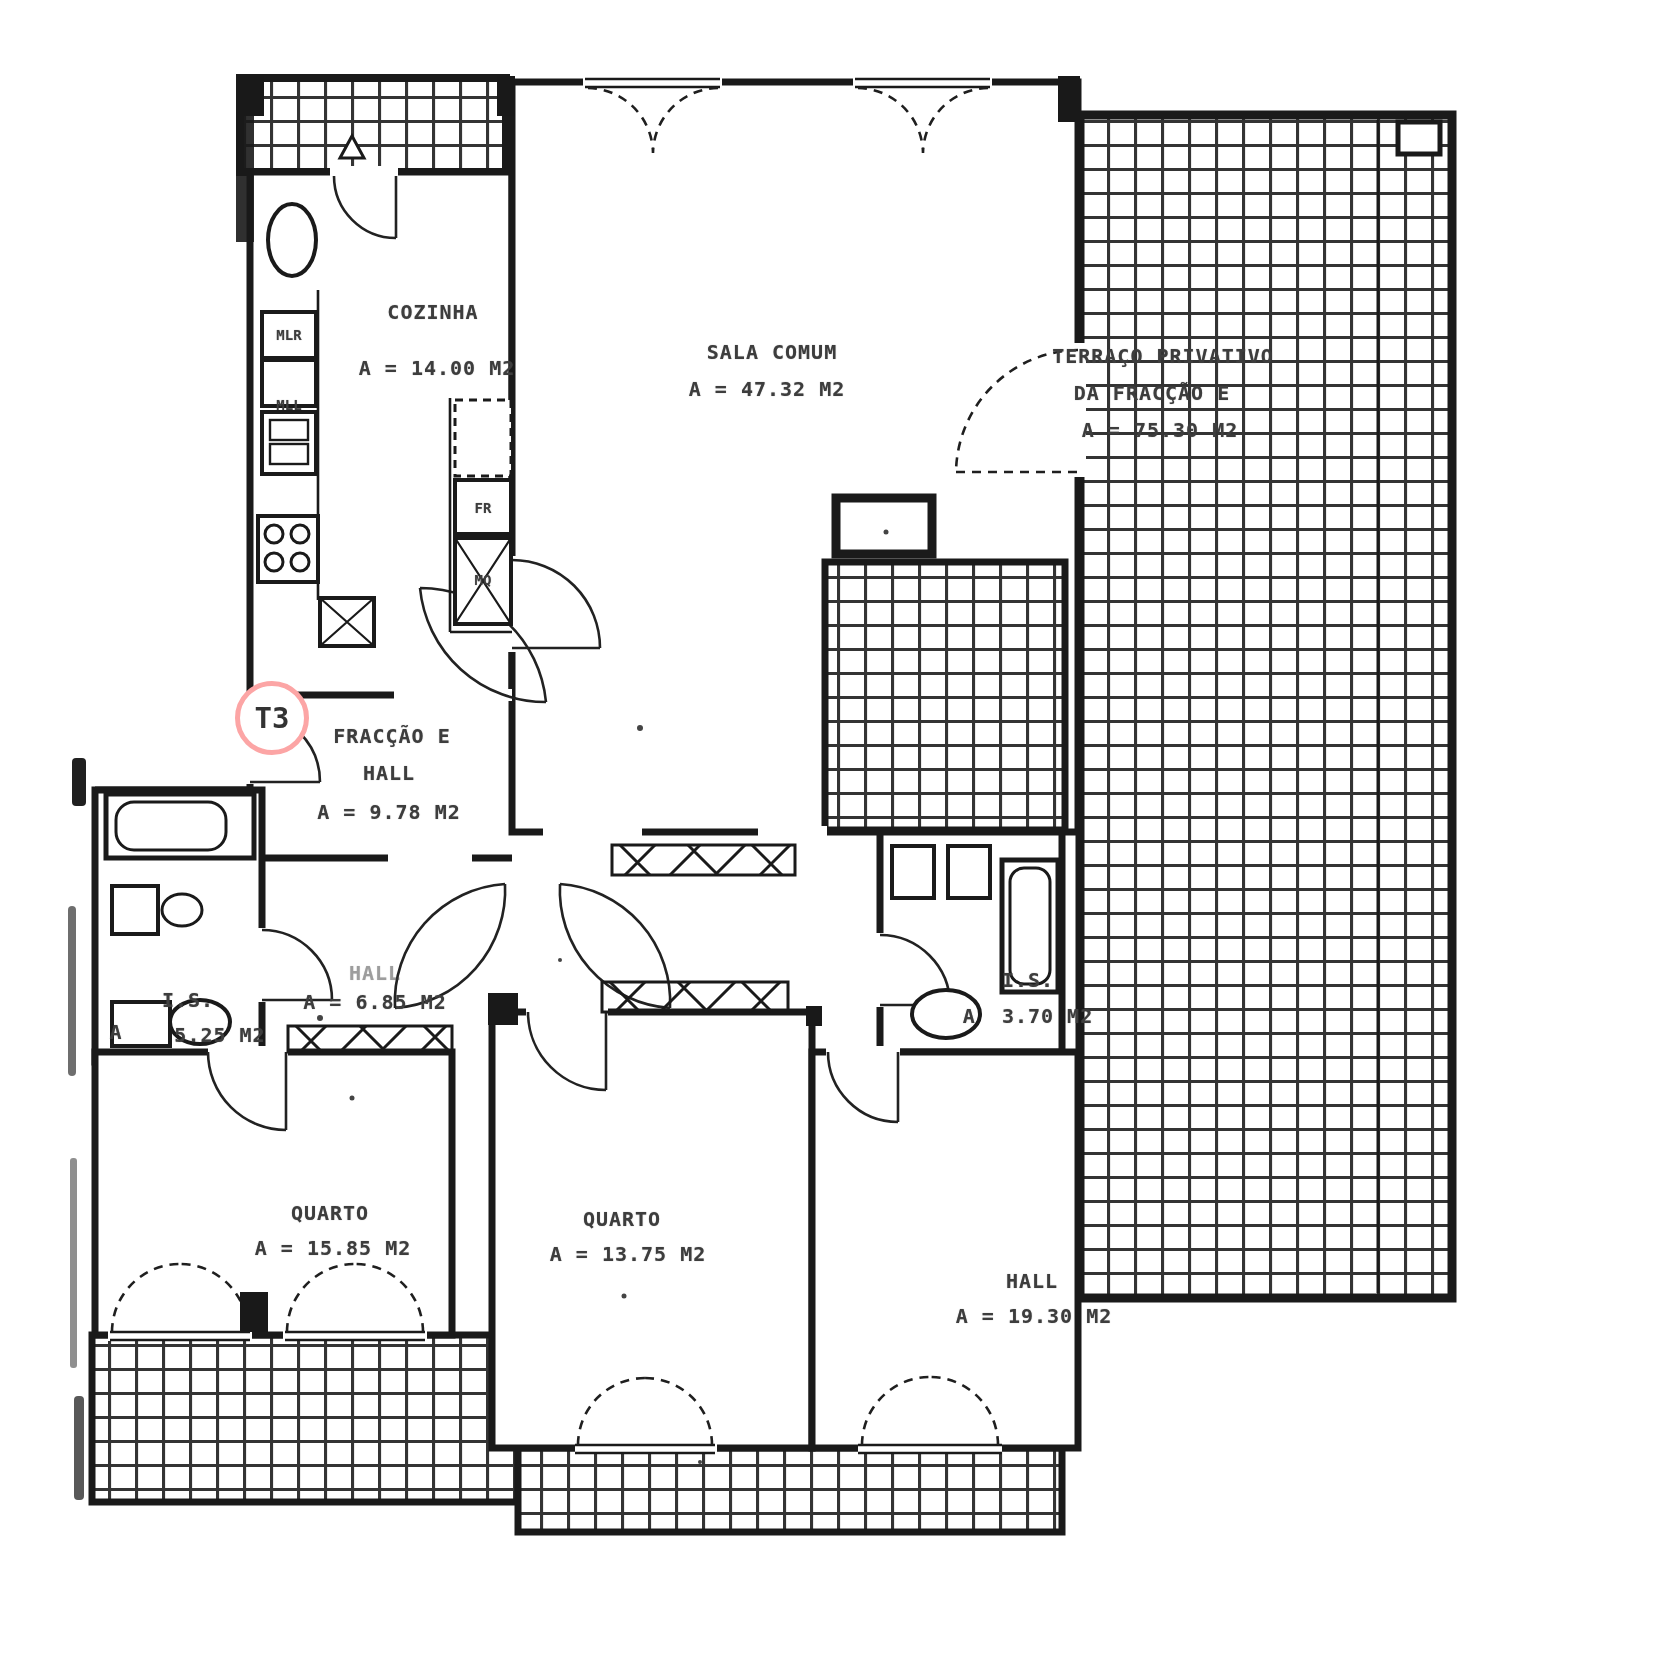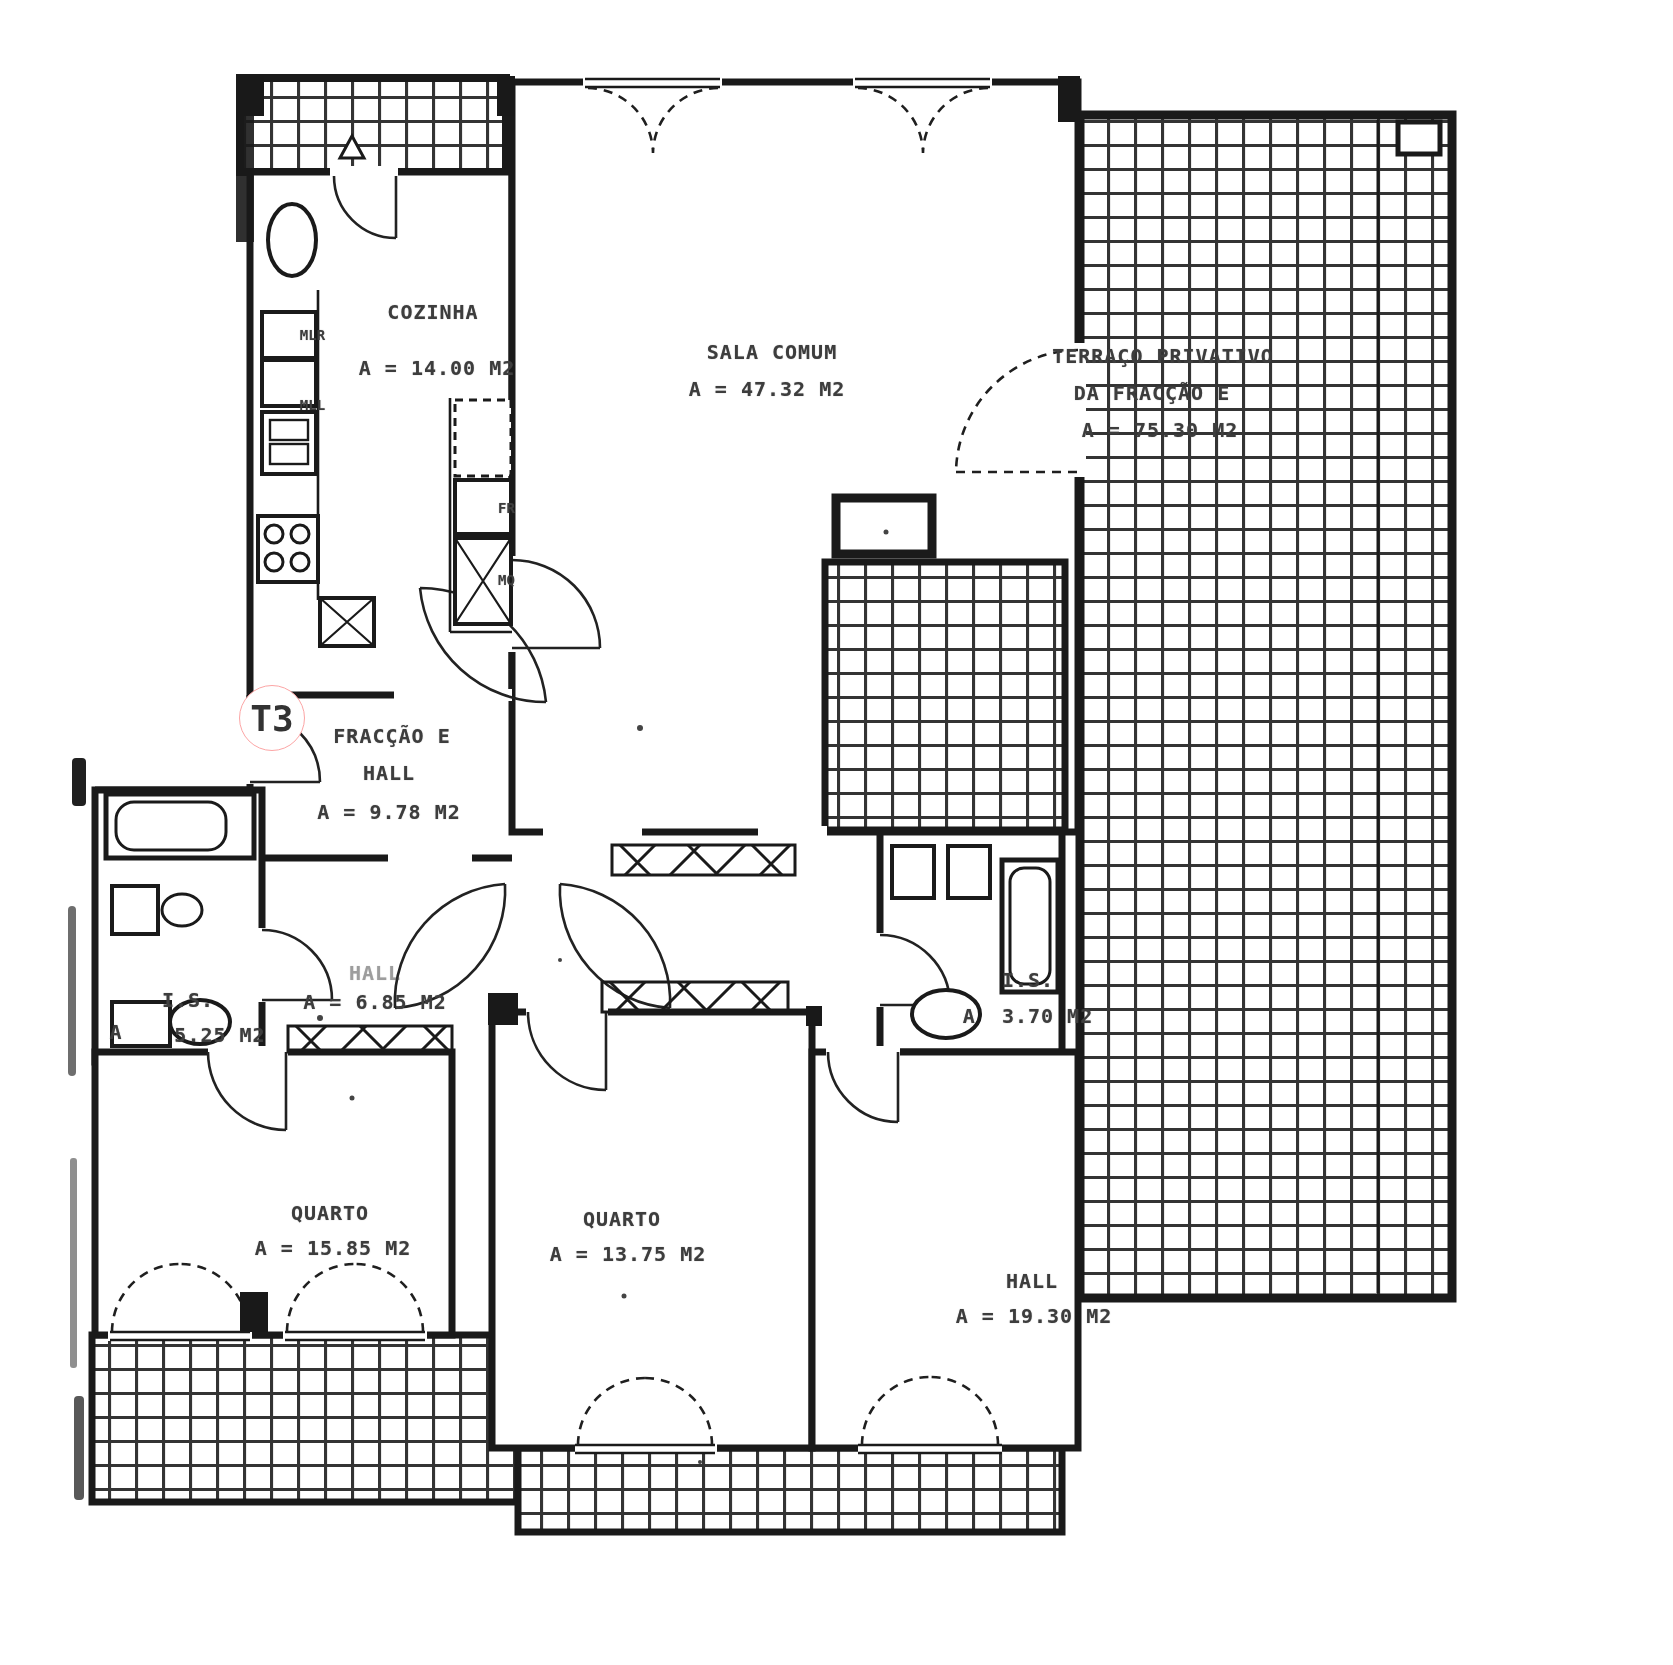--- a/index.html
+++ b/index.html
@@ -7,26 +7,26 @@
     position:relative;width:1673px;height:1665px;background:#ffffff;
     font-family:"DejaVu Sans Mono",monospace;overflow:hidden;
   }
   svg.plan{position:absolute;left:0;top:0;}
   .lbl{
     position:absolute;transform:translate(-50%,-50%);
     font-family:"DejaVu Sans Mono",monospace;font-weight:700;
     font-size:20px;letter-spacing:1px;color:#3d3d3d;white-space:pre;
     text-shadow:0 0 1px rgba(70,70,70,.55);
   }
-  .lbl.small{font-size:14px;letter-spacing:0;padding-left:47px;}
+  .lbl.small{font-size:14px;letter-spacing:0;}
   .lbl.faded{opacity:.5;}
   .badge{
-    position:absolute;width:64px;height:64px;border:1px solid #fca5a5;
+    position:absolute;width:64px;height:64px;border:5px solid #fca5a5;
     border-radius:50%;display:flex;align-items:center;justify-content:center;
-    transform:translate(-50%,-50%);font-weight:700;font-size:36px;color:#333;
+    transform:translate(-50%,-50%);font-weight:700;font-size:29px;color:#333;
     letter-spacing:0;background:#fff;
   }
 </style>
 </head>
 <body>
 
 <div class="page">
 
 <svg class="plan" width="1673" height="1665" viewBox="0 0 1673 1665">
   <defs>

